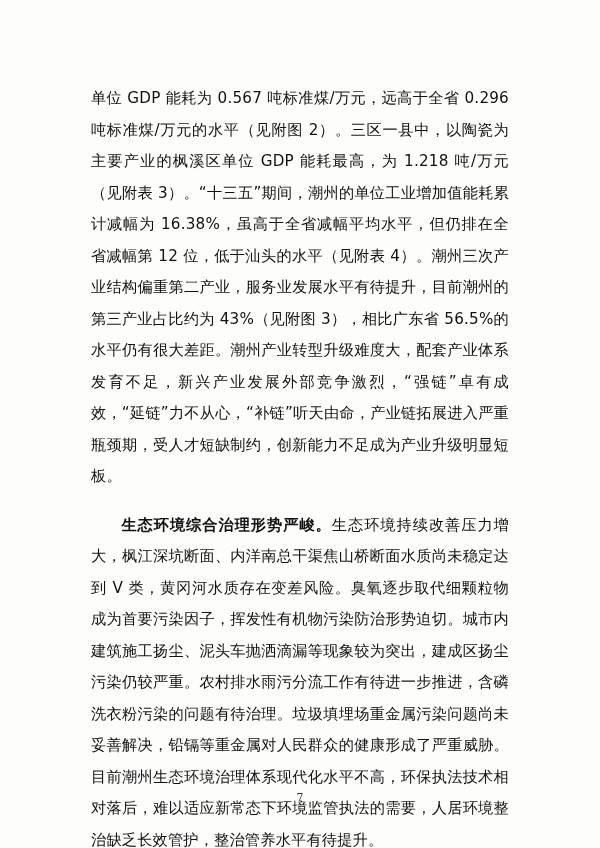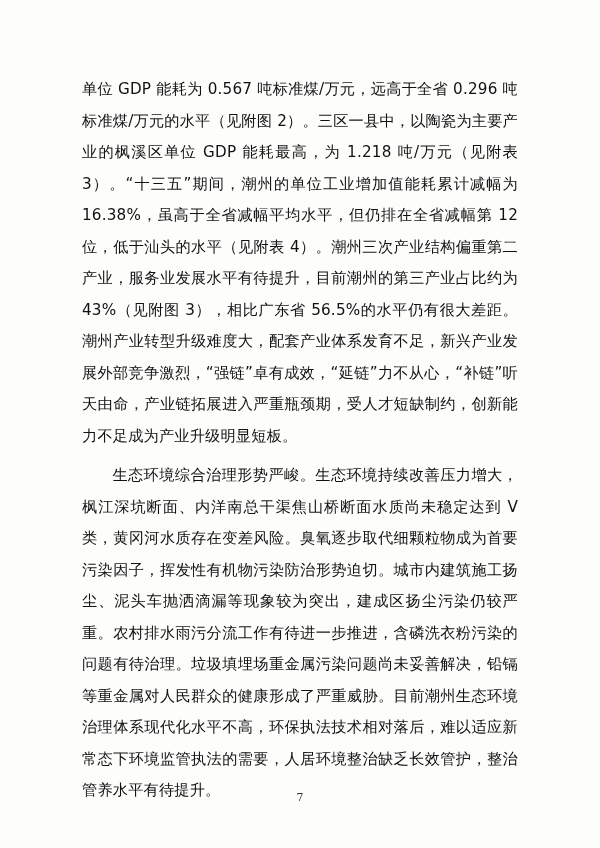--- a/index.html
+++ b/index.html
@@ -24,28 +24,28 @@
   }
   .body-text {
     font-size: 15.2px;
     line-height: 31.5px;
     text-align: justify;
     text-justify: inter-ideograph;
     color: #111111;
     letter-spacing: 0.2px;
   }
   p {
-    margin: 8px;
+    margin: 17px;
     text-indent: 2em;
   }
   p.first {
     text-indent: 0;
   }
   .lead {
-    font-weight: normal;
+    font-weight: bold;
   }
   .page-number {
     position: absolute;
     left: 0;
     right: 0;
     bottom: 44px;
     text-align: center;
     font-size: 11px;
     color: #333333;
     font-family: "DejaVu Serif", "Liberation Serif", serif;

